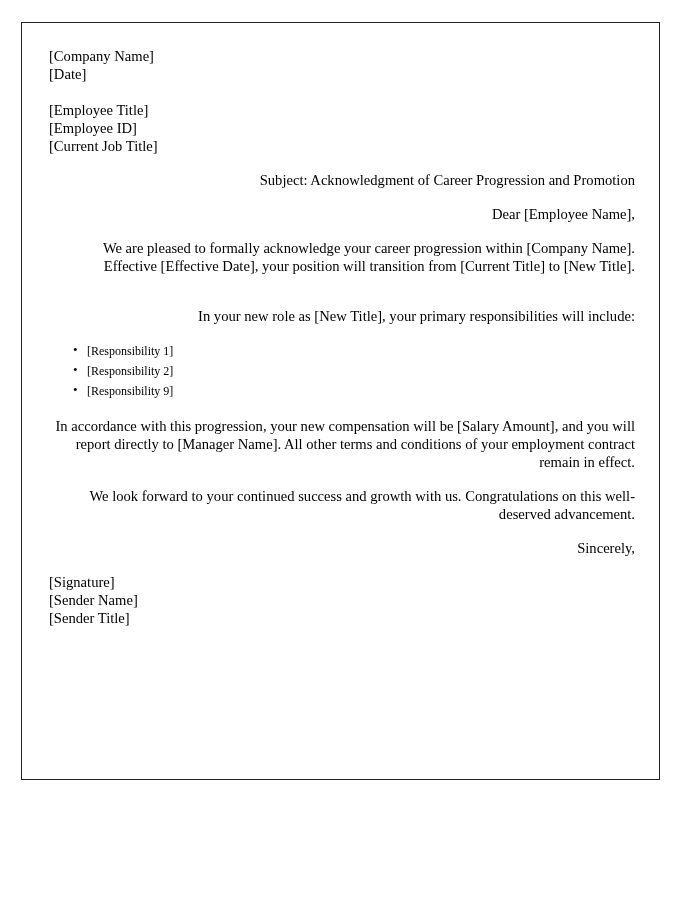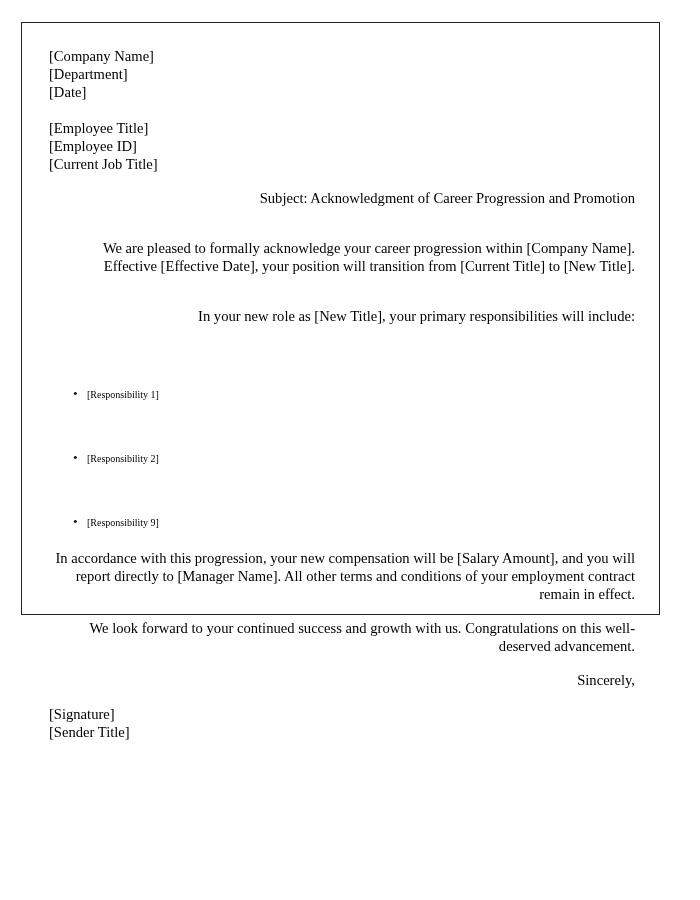--- a/index.html
+++ b/index.html
@@ -12,21 +12,21 @@
     height: 900px;
     font-family: "Liberation Serif", "DejaVu Serif", serif;
     color: #000000;
     overflow: hidden;
   }
   .page {
     position: absolute;
     left: 21px;
     top: 22px;
     width: 639px;
-    height: 593px;
+    height: 758px;
     border: 1px solid #222222;
     box-sizing: border-box;
     background: #ffffff;
   }
   .content {
     position: absolute;
     left: 27px;
     top: 24px;
     width: 586px;
   }
@@ -44,62 +44,61 @@
     line-height: 18px;
     text-align: right;
     margin: 0;
   }
   .bullets {
     margin: 0;
     padding: 0;
     list-style: none;
   }
   .bullets li {
-    font-size: 10px;
+    font-size: 12px;
     line-height: 20px;
     padding-left: 38px;
     position: relative;
     white-space: pre;
-    margin-top: 44px;
   }
   .bullets li::before {
     content: "\2022";
     position: absolute;
     left: 24px;
     top: -1px;
     font-size: 13px;
     line-height: 20px;
   }
 </style>
 </head>
 <body>
 
 <div class="page">
   <div class="content">
 
     <div class="block">
       <div class="line">[Company Name]</div>
-      <div class="line">[Department]</div>
       <div class="line">[Date]</div>
     </div>
 
     <div class="gap-sm"></div>
 
     <div class="block">
       <div class="line">[Employee Title]</div>
       <div class="line">[Employee ID]</div>
       <div class="line">[Current Job Title]</div>
     </div>
 
     <div class="gap-md"></div>
 
     <p class="para">Subject: Acknowledgment of Career Progression and Promotion</p>
 
     <div class="gap-md"></div>
 
+    <p class="para">Dear [Employee Name],</p>
 
     <div class="gap-md"></div>
 
     <p class="para">We are pleased to formally acknowledge your career progression within [Company Name]. Effective [Effective Date], your position will transition from [Current Title] to [New Title].</p>
 
     <div class="gap-md"></div>
 
 
     <div class="gap-md"></div>
 
@@ -122,17 +121,18 @@
     <p class="para">We look forward to your continued success and growth with us. Congratulations on this well-deserved advancement.</p>
 
     <div class="gap-md"></div>
 
     <p class="para">Sincerely,</p>
 
     <div class="gap-md"></div>
 
     <div class="block">
       <div class="line">[Signature]</div>
+      <div class="line">[Sender Name]</div>
       <div class="line">[Sender Title]</div>
     </div>
 
   </div>
 </div>
 
 </body></html>

